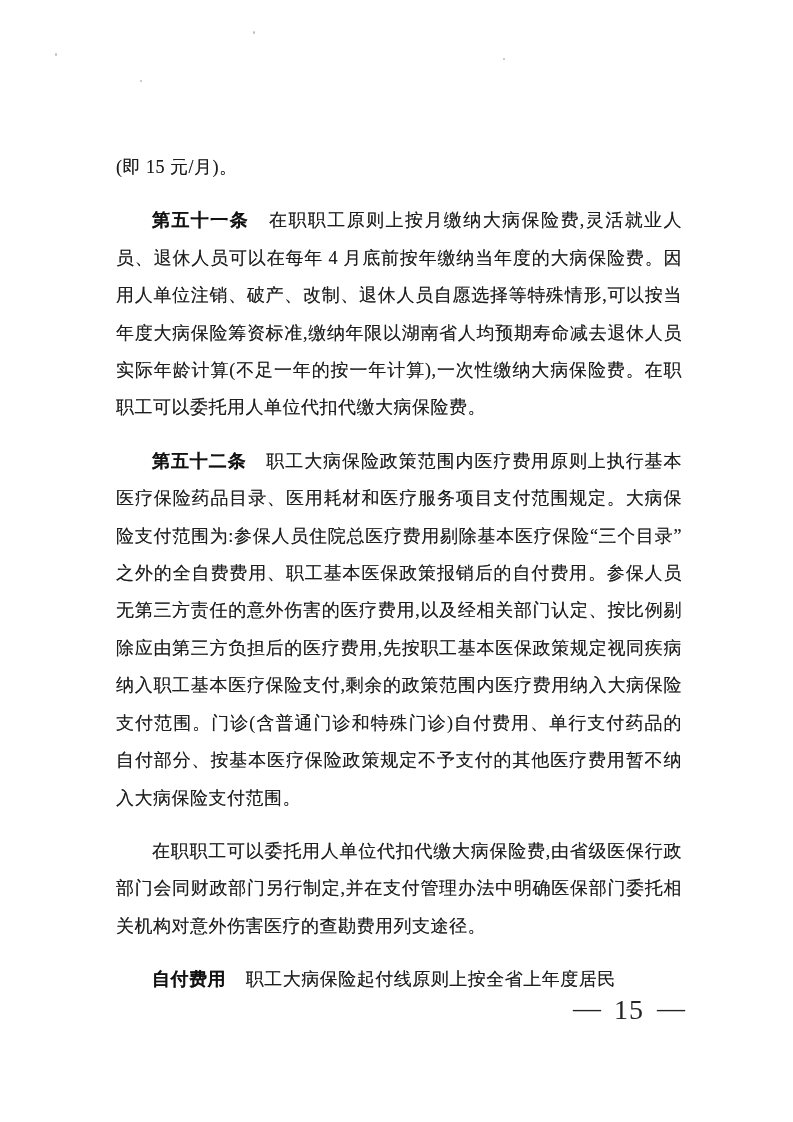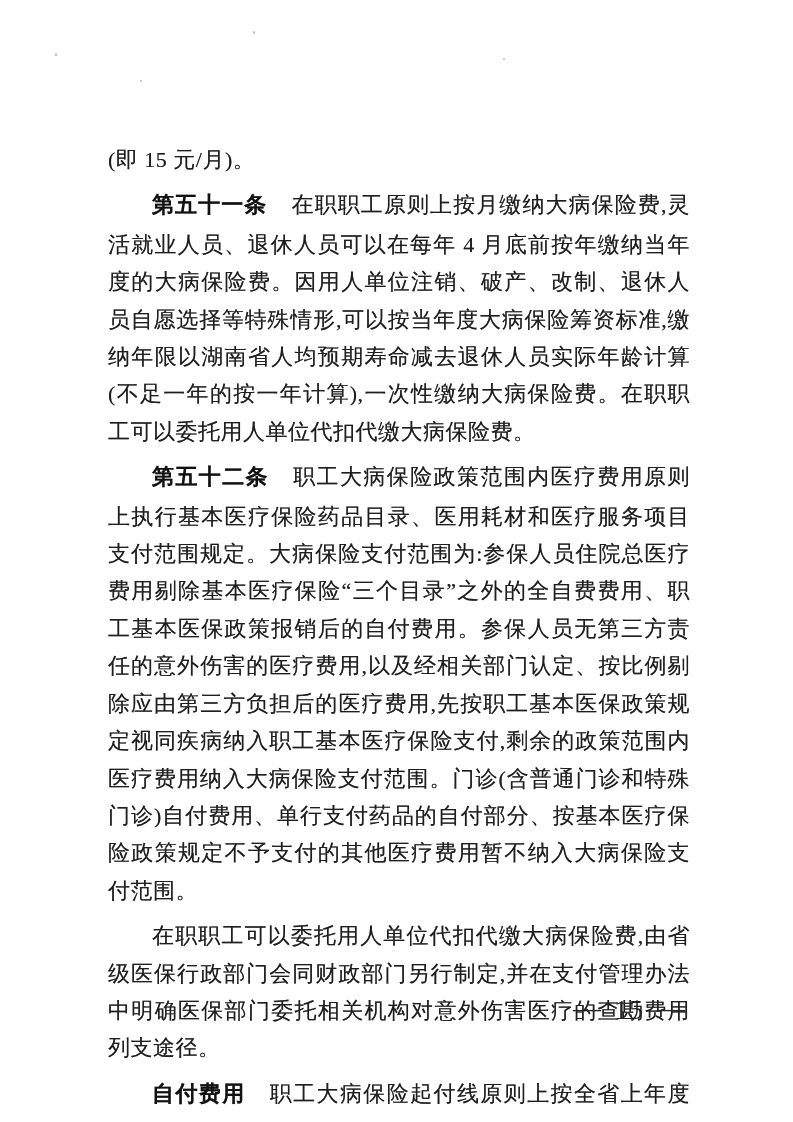--- a/index.html
+++ b/index.html
@@ -16,36 +16,36 @@
     font-family: "Liberation Serif", "DejaVu Serif", serif;
     color: #1e1e1e;
   }
   .content {
     position: absolute;
     left: 100px;
     top: 133px;
     width: 598px;
   }
   .para {
-    margin: 8px;
-    font-size: 22px;
+    margin: 16px;
+    font-size: 18px;
     line-height: 37.4px;
     text-align: justify;
     text-justify: inter-character;
     letter-spacing: 0.5px;
     text-shadow: 0 0 0.5px rgba(0,0,0,0.55);
   }
   .para.indent {
     text-indent: 2em;
   }
   .art-heading {
     font-weight: bold;
     color: #111111;
     margin-right: 1.1em;
-    font-family: Liberation Mono, monospace;
+    font-family: Liberation Sans, sans-serif;
   }
   .footer {
     position: absolute;
     top: 996px;
     right: 108px;
     font-size: 28px;
     line-height: 28px;
     color: #242424;
     white-space: nowrap;
   }

